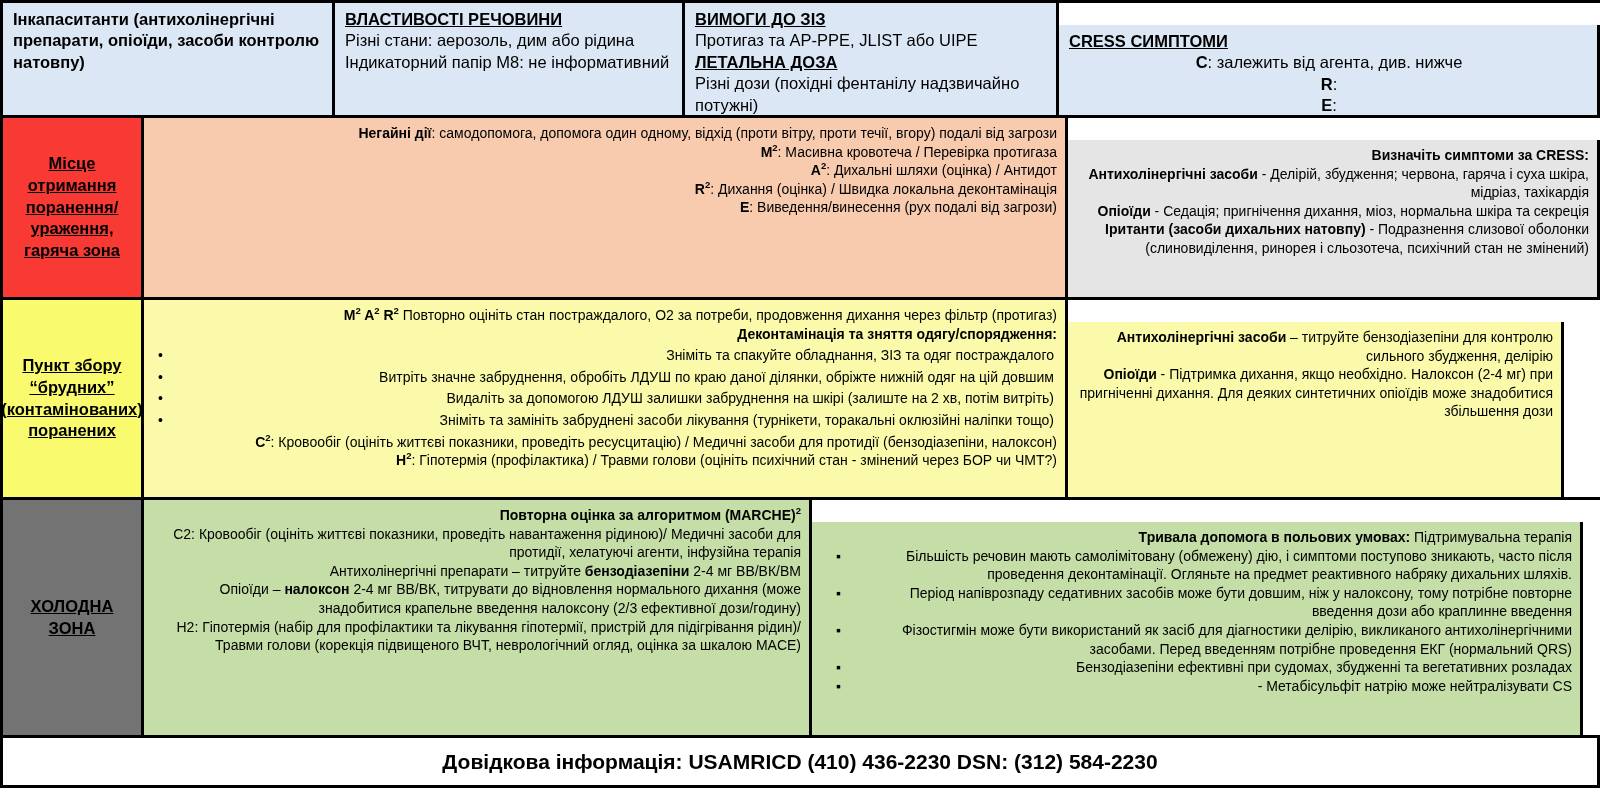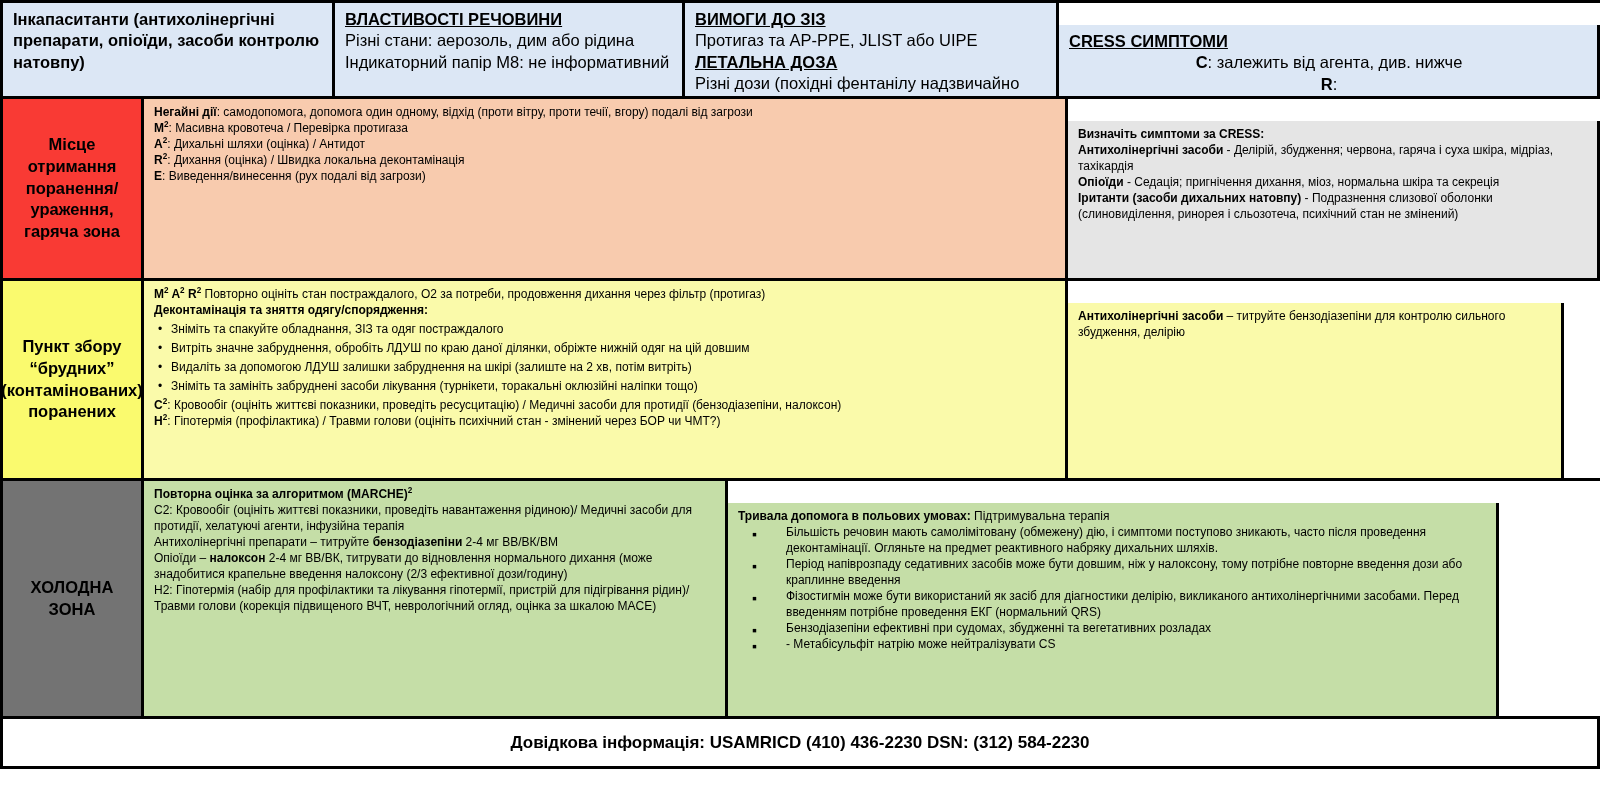--- a/index.html
+++ b/index.html
@@ -33,21 +33,21 @@
   .cell {
     box-sizing: border-box;
     border-right: 3px solid #000;
     padding: 6px 8px 4px 10px;
     overflow: hidden;
   }
   .cell:last-child { border-right: 3px solid #000; margin-top: 22px; }
 
   
   .hdr-row {
-    height: 99px;
+    height: 118px;
     border-top: 3px solid #000;
     border-left: 3px solid #000;
   }
   .hdr-cell {
     background: #DCE7F5;
     font-size: 16.5px;
     line-height: 1.30;
   }
   .hdr-c1 { width: 332px; font-weight: bold; }
   .hdr-c2 { width: 350px; }
@@ -63,42 +63,44 @@
   .label-cell {
     width: 141px;
     display: flex;
     align-items: center;
     justify-content: center;
     text-align: center;
     font-weight: bold;
     font-size: 16.5px;
     line-height: 1.32;
     padding: 17px 6px;
+    text-decoration: underline;
   }
   .content-cell {
-    font-size: 12px;
+    font-size: 14px;
     line-height: 1.33;
+    text-align: right;
   }
 
   
   .row-hot { height: 182px; }
   .hot-label { background: #F93A34; }
   .hot-main { width: 924px; background: #F8CBAE; }
   .hot-right { width: 532px; background: #e5e5e5; }
 
   
   .row-dirty { height: 200px; }
   .dirty-label { background: #FAFA6E; }
   .dirty-main { width: 924px; background: #FAFAAA; }
   .dirty-right { width: 496px; background: #FAFAAA; }
 
   
   .row-cold { height: 238px; }
   .cold-label { background: #737373; }
-  .cold-main { width: 584px; background: #C5DEA7; }
+  .cold-main { width: 668px; background: #C5DEA7; }
   .cold-right { width: 771px; background: #C5DEA7; }
 
   
   .line { margin: 0; }
   ul.bul {
     margin: 0;
     padding: 0;
     list-style: none;
   }
   ul.bul > li {
@@ -137,21 +139,21 @@
     height: 50px;
     border-left: 3px solid #000;
     border-right: 3px solid #000;
     border-bottom: 3px solid #000;
     box-sizing: border-box;
     display: flex;
     align-items: center;
     justify-content: center;
     background: #ffffff;
     font-weight: bold;
-    font-size: 17px;
+    font-size: 21px;
   }
   .cress-line { margin: 0; text-align: center; }
 </style>
 </head>
 <body>
 
 <div class="sheet">
 
   <div class="row hdr-row">
 
@@ -218,20 +220,21 @@
         <li>Витріть значне забруднення, обробіть ЛДУШ по краю даної ділянки, обріжте нижній одяг на цій довшим</li>
         <li>Видаліть за допомогою ЛДУШ залишки забруднення на шкірі (залиште на 2 хв, потім витріть)</li>
         <li>Зніміть та замініть забруднені засоби лікування (турнікети, торакальні оклюзійні наліпки тощо)</li>
       </ul>
       <div class="line"><span class="b">C</span><sup class="b">2</sup><span>: Кровообіг (оцініть життєві показники, проведіть ресусцитацію) / Медичні засоби для протидії (бензодіазепіни, налоксон)</span></div>
       <div class="line"><span class="b">H</span><sup class="b">2</sup><span>: Гіпотермія (профілактика) / Травми голови (оцініть психічний стан - змінений через БОР чи ЧМТ?)</span></div>
     </div>
 
     <div class="cell content-cell dirty-right">
       <div class="line"><span class="b">Антихолінергічні засоби</span><span> – титруйте бензодіазепіни для контролю сильного збудження, делірію</span></div>
+      <div class="line"><span class="b">Опіоїди</span><span> - Підтримка дихання, якщо необхідно. Налоксон (2-4 мг) при пригніченні дихання. Для деяких синтетичних опіоїдів може знадобитися збільшення дози</span></div>
     </div>
   </div>
 
   <div class="row zone-row row-cold">
 
     <div class="cell label-cell cold-label">
       <span>ХОЛОДНА ЗОНА</span>
     </div>
 
     <div class="cell content-cell cold-main">

